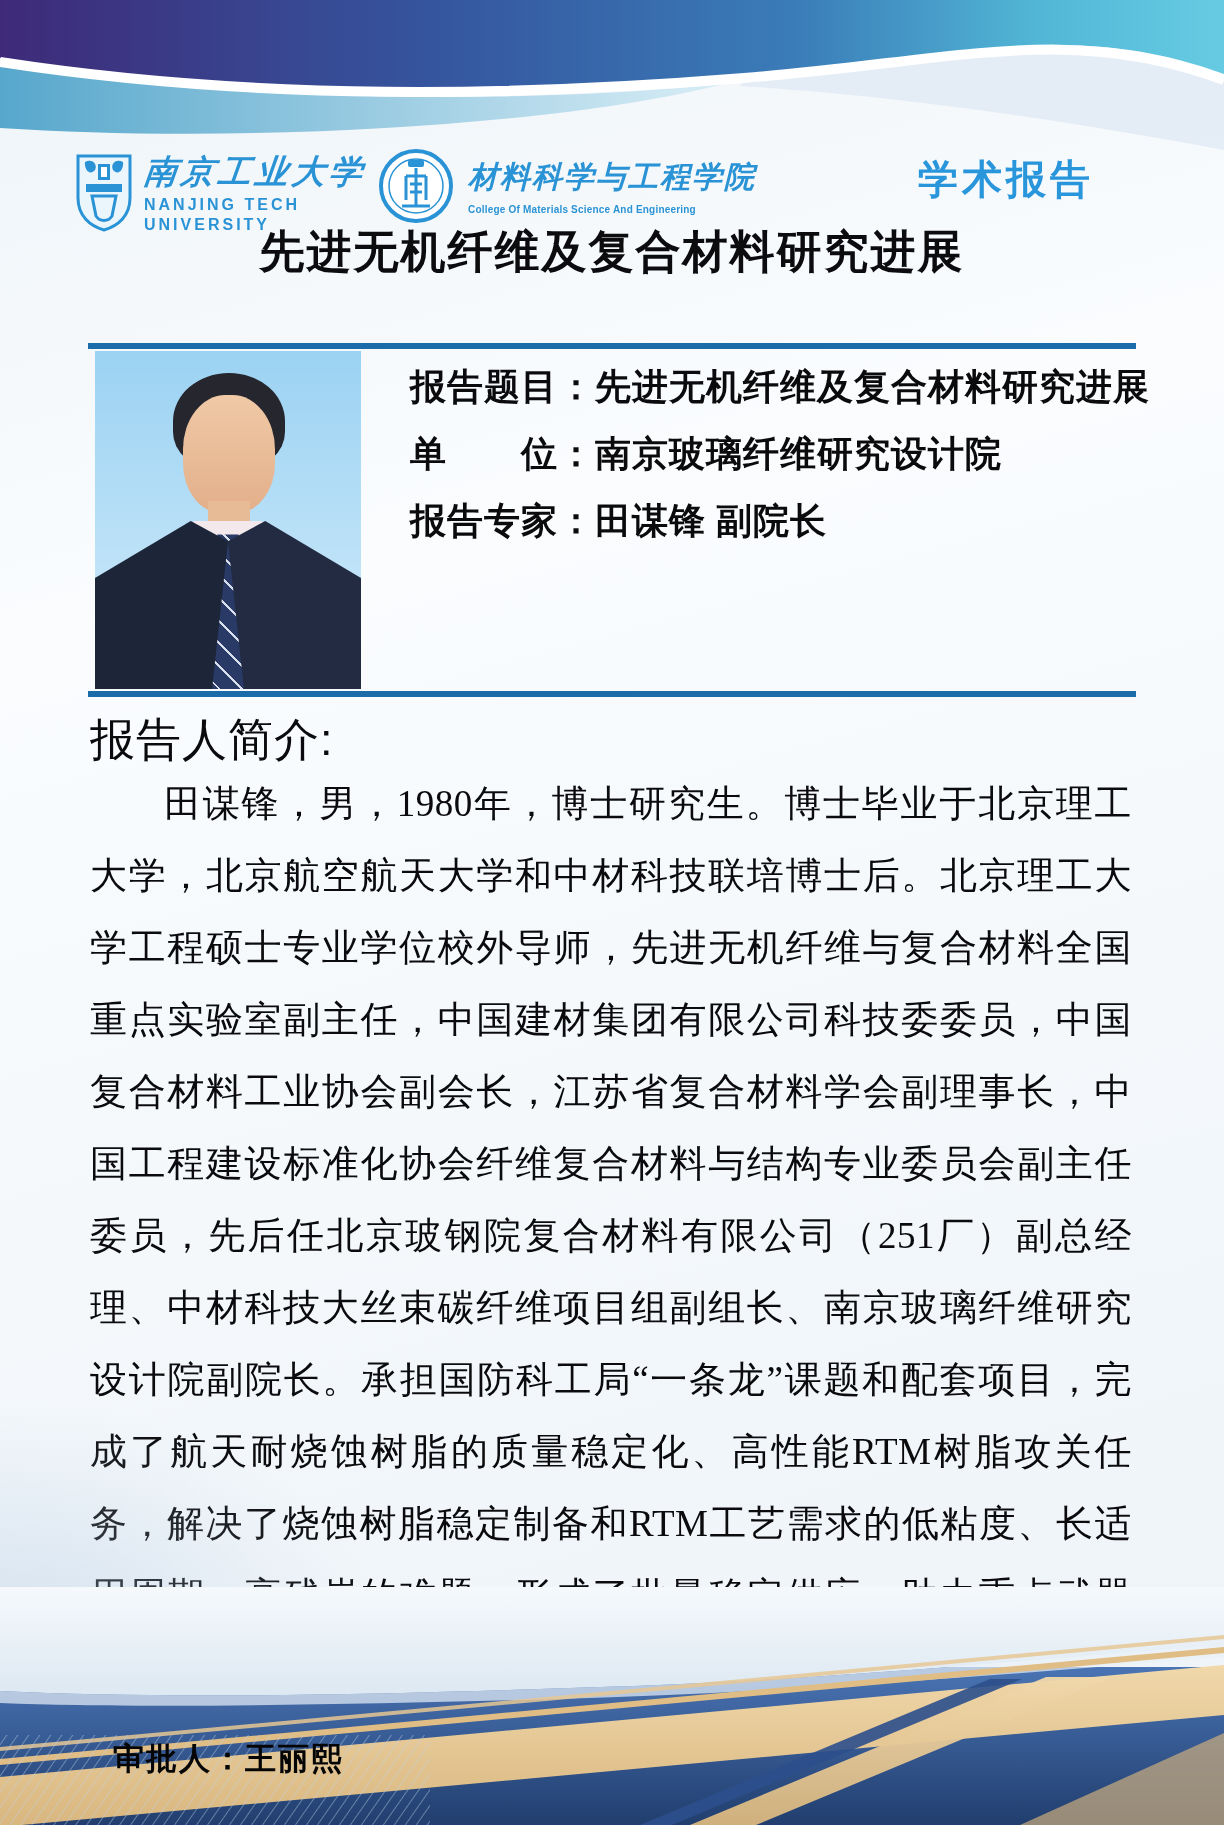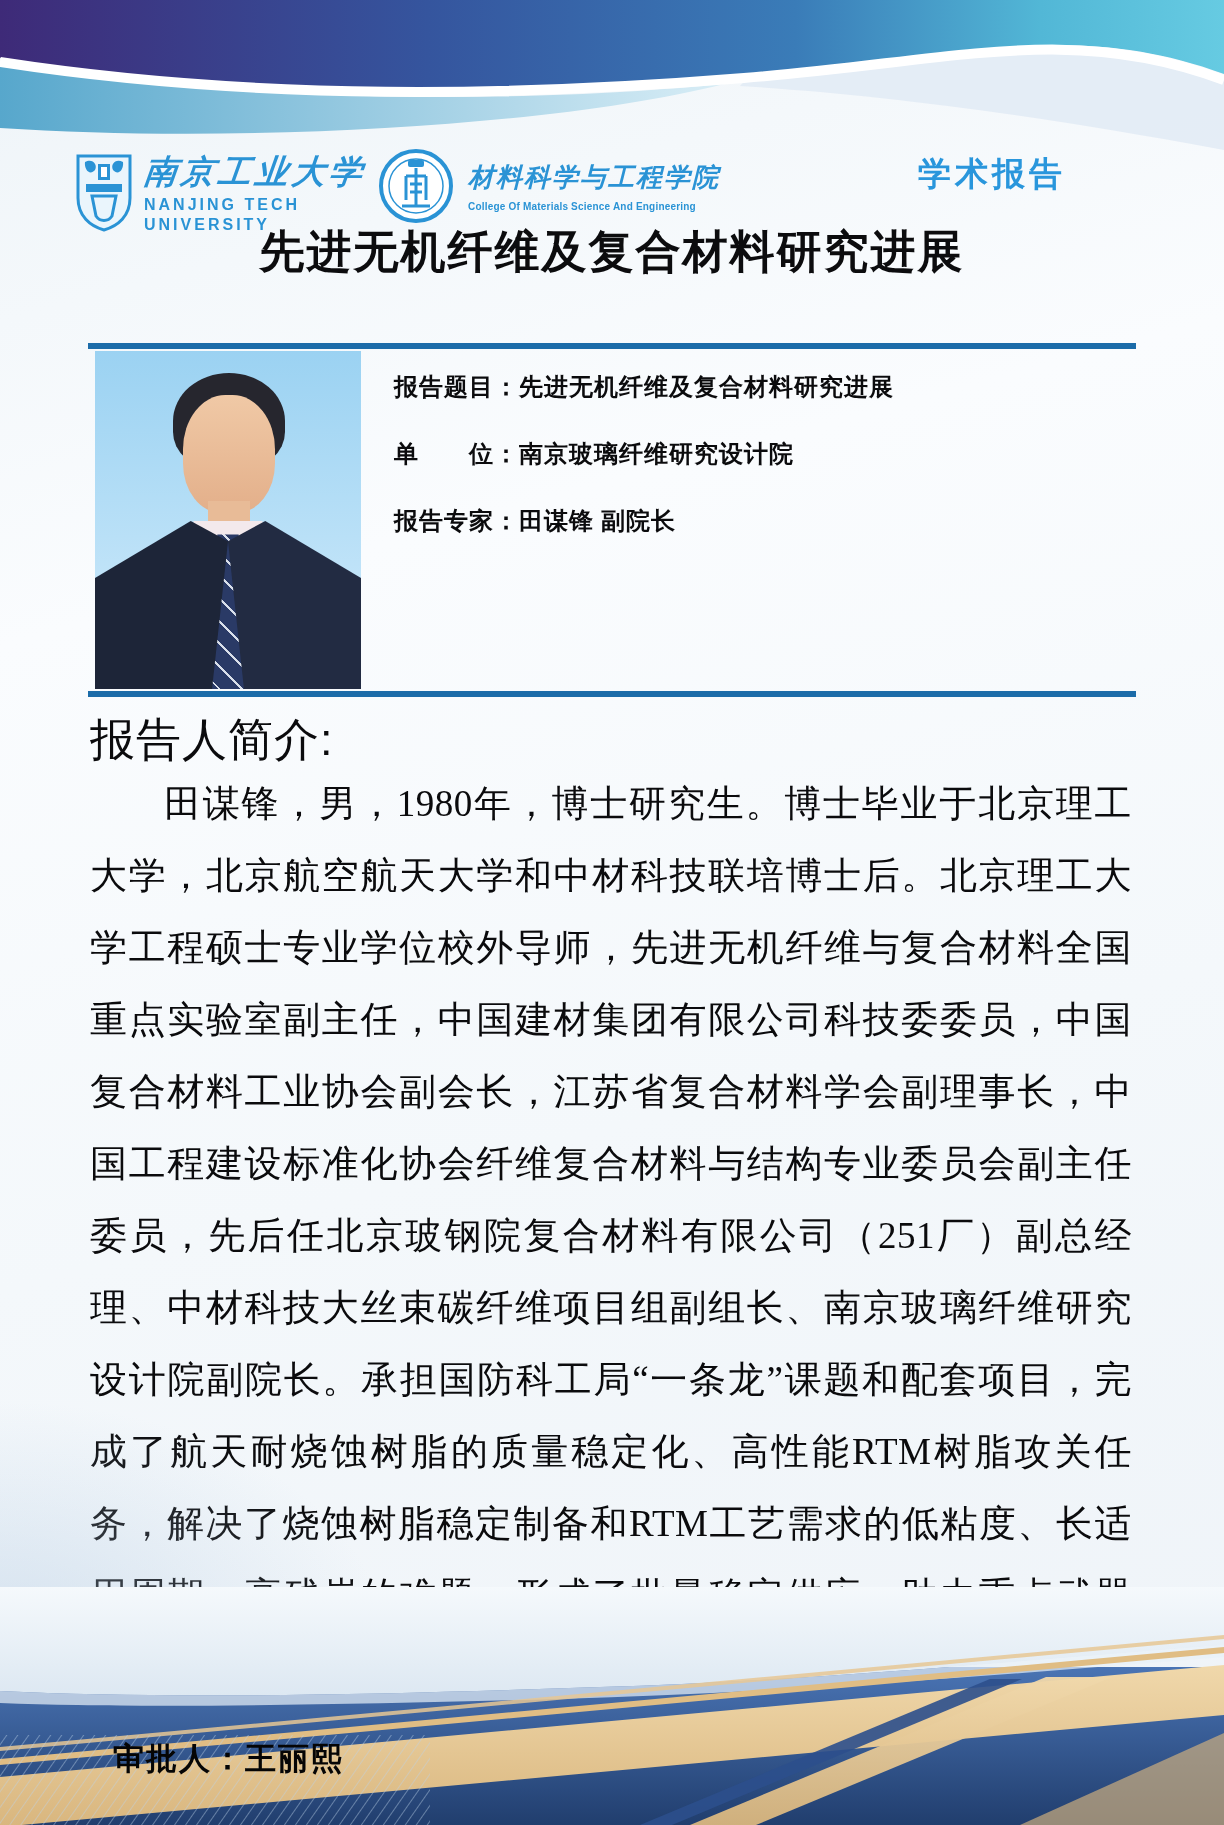--- a/index.html
+++ b/index.html
@@ -16,27 +16,27 @@
   
   .logo-row-item { position:absolute; display:flex; align-items:center; }
   .njtech { left:76px; top:150px; gap:12px; }
   .njtech-text { display:flex; flex-direction:column; color:#2a93d5; }
   .njtech-cn { font-size:33px; font-style:italic; font-weight:bold; letter-spacing:4px;
                font-family:"Liberation Serif",serif; transform:skewX(-6deg); }
   .njtech-en { font-family:"Liberation Sans","DejaVu Sans",sans-serif; font-weight:bold;
                font-size:16px; letter-spacing:3px; line-height:20px; }
   .college { left:378px; top:148px; gap:14px; }
   .college-text { display:flex; flex-direction:column; color:#2a93d5; }
-  .college-cn { font-size:26px; font-weight:bold; letter-spacing:2px; font-style:italic;
+  .college-cn { font-size:30px; font-weight:bold; letter-spacing:2px; font-style:italic;
                 font-family:"Liberation Serif",serif; }
   .college-en { font-family:"Liberation Sans","DejaVu Sans",sans-serif; font-size:10px;
                 font-weight:bold; margin-top:6px; letter-spacing:.2px; }
   .banner-label { position:absolute; left:918px; top:152px; color:#2996dc;
                   font-family:"Liberation Sans","DejaVu Sans",sans-serif;
-                  font-size:33px; font-weight:bold; letter-spacing:4px; }
+                  font-size:40px; font-weight:bold; letter-spacing:4px; }
 
   
   .main-title { position:absolute; top:222px; left:0; width:100%; text-align:center;
                 font-family:"Liberation Sans","DejaVu Sans",sans-serif;
                 font-size:45px; font-weight:bold; letter-spacing:2px; color:#0c0c0e; }
 
   
   .rule { position:absolute; left:88px; width:1048px; height:6px; background:#1c6ca9; }
   .rule-top { top:343px; }
   .rule-bottom { top:691px; }
@@ -50,22 +50,22 @@
   .torso { position:absolute; left:0; bottom:0; width:266px; height:168px; }
   .suit-l { position:absolute; left:0; bottom:0; width:100%; height:100%; background:#1d2538;
             clip-path:polygon(0 100%, 0 34%, 36% 0, 50% 12%, 44% 100%); }
   .suit-r { position:absolute; left:0; bottom:0; width:100%; height:100%; background:#222b42;
             clip-path:polygon(100% 100%, 100% 34%, 64% 0, 50% 12%, 56% 100%); }
   .shirt { position:absolute; left:0; bottom:0; width:100%; height:100%; background:#f3e9ec;
            clip-path:polygon(37% 0, 63% 0, 59% 100%, 41% 100%); }
   .tie { position:absolute; left:0; bottom:0; width:100%; height:100%;
          background:repeating-linear-gradient(45deg,#2a3a66 0 7px,#d9dfea 7px 9px,#2a3a66 9px 16px);
          clip-path:polygon(46% 8%, 54% 8%, 60% 100%, 40% 100%); }
-  .info-rows { position:absolute; left:394px; top:354px; width:740px;
-               font-size:24px; font-weight:600; line-height:67px; letter-spacing:1px; }
+  .info-rows { position:absolute; left:410px; top:354px; width:740px;
+               font-size:36px; font-weight:600; line-height:67px; letter-spacing:1px; }
   .info-row { white-space:nowrap; }
 
   
   .bio-heading { position:absolute; left:90px; top:710px;
                  font-family:"Liberation Sans","DejaVu Sans",sans-serif;
                  font-size:45px; font-weight:normal; letter-spacing:1px; }
   .bio-text { position:absolute; left:90px; top:768px; width:1042px;
               font-size:37px; line-height:72px; text-align:justify; text-indent:74px;
               letter-spacing:.5px; }
 

